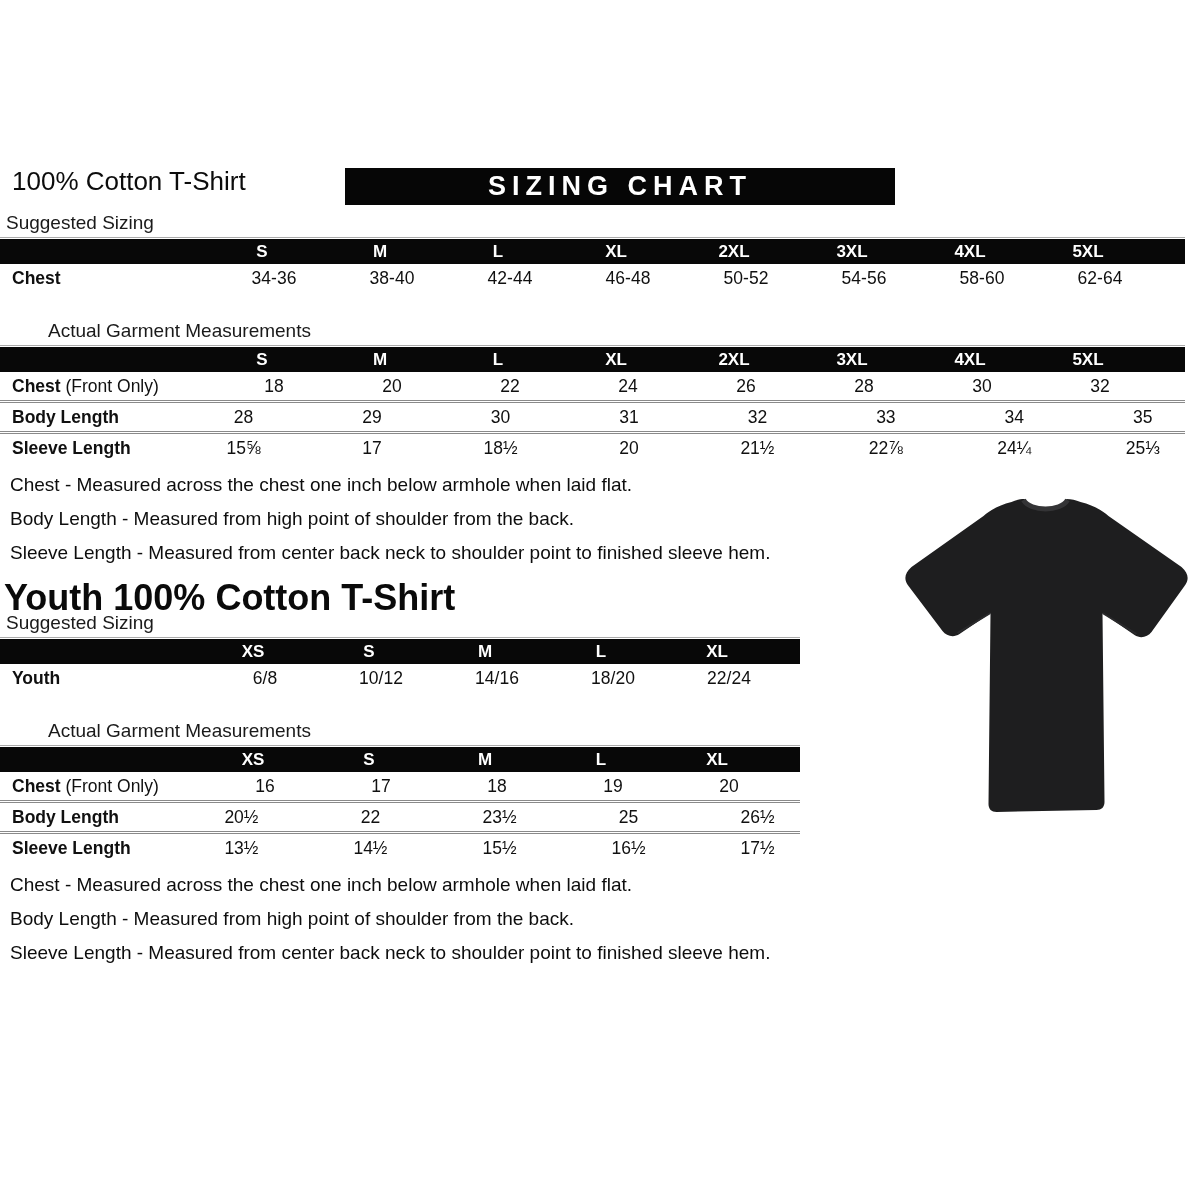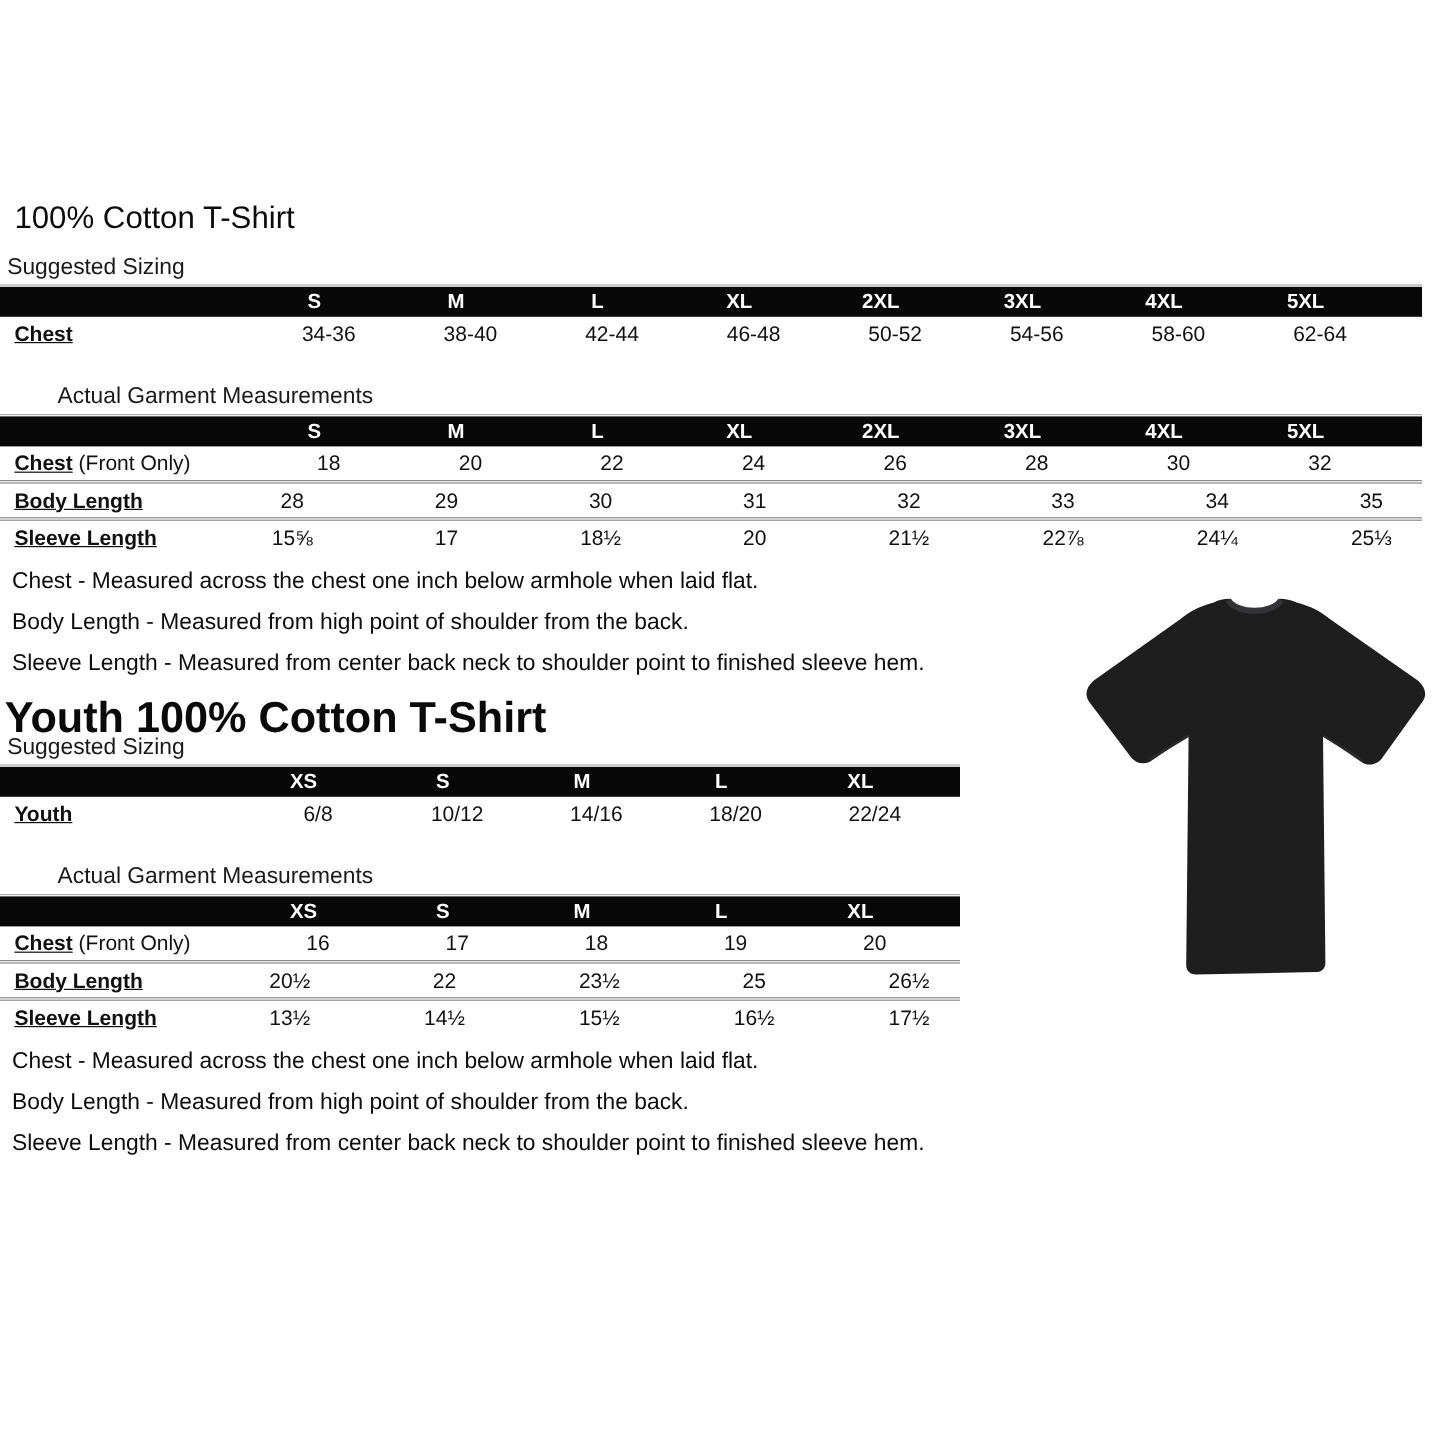--- a/index.html
+++ b/index.html
@@ -16,21 +16,21 @@
   .slabel { font-size:19px; color:#1a1a1a; margin:2px 0 3px 6px; height:22px; }
   .slabel.gap { margin-top:28px;margin-left:48px; }
 
   .sztable { border-top:1px solid #aaa; padding-top:1px; }
   .trow { display:flex; }
   .thead { background:#080808; color:#fff; height:25px; align-items:center; }
   .hcell { font-weight:700; font-size:17px; }
   .tbody-row { height:28px; align-items:center; font-size:17.5px; color:#101010; }
   .tbody-row + .tbody-row { border-top:3px double #8a8a8a;gap:44px; }
   .rlabel { padding-left:12px; }
-  .rlabel b { font-weight:700;text-decoration:underline; }
+  .rlabel b { font-weight:700; }
   .c { text-align:center; }
   .adult-w { width:1185px; }
   .adult-w .c0 { width:203px; }
   .adult-w .c { width:118px; }
   .youth-w { width:800px; }
   .youth-w .c0 { width:195px; }
   .youth-w .c { width:116px; }
 
   .notes { margin:13px 0 0 10px; }
   .note { font-size:19px; line-height:19px; margin-bottom:15px; color:#0d0d0d; }
@@ -40,20 +40,21 @@
   .tshirt { position:absolute; left:893px; top:478px; width:305px; height:340px; }
 </style>
 </head>
 <body>
 
 <div class="page">
   <div class="content">
 
     <div class="hdr">
       <div class="title">100% Cotton T-Shirt</div>
+      <div class="banner">SIZING CHART</div>
     </div>
 
     <div class="slabel">Suggested Sizing</div>
     <div class="sztable adult-w">
         <div class="trow thead">
           <div class="c0"></div>
           <div class="c hcell">S</div>
           <div class="c hcell">M</div>
           <div class="c hcell">L</div>
           <div class="c hcell">XL</div>

